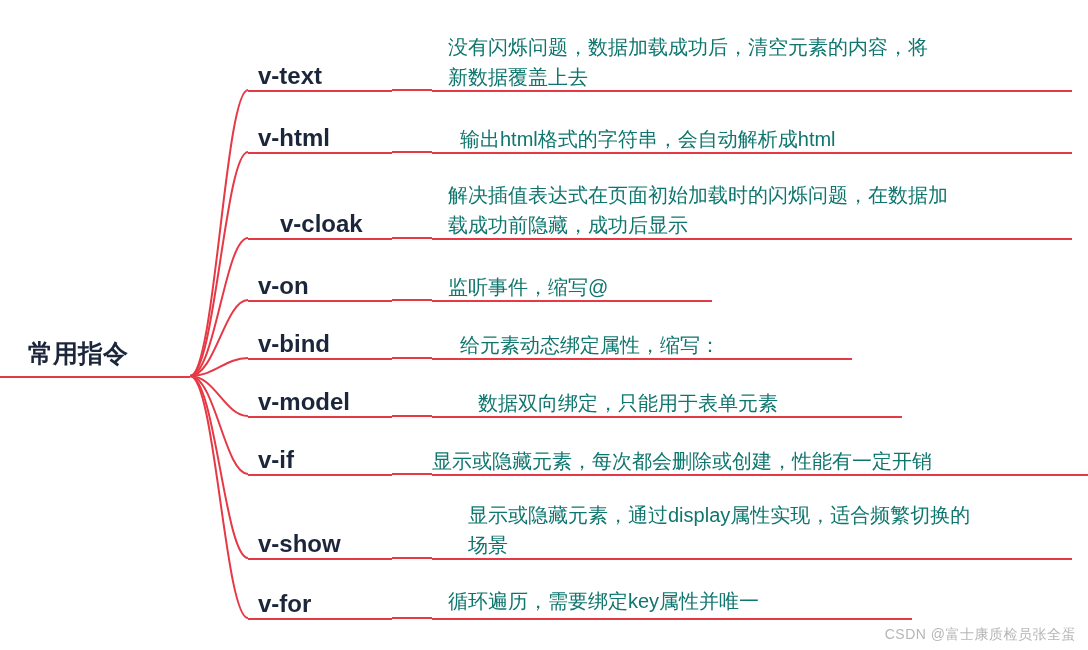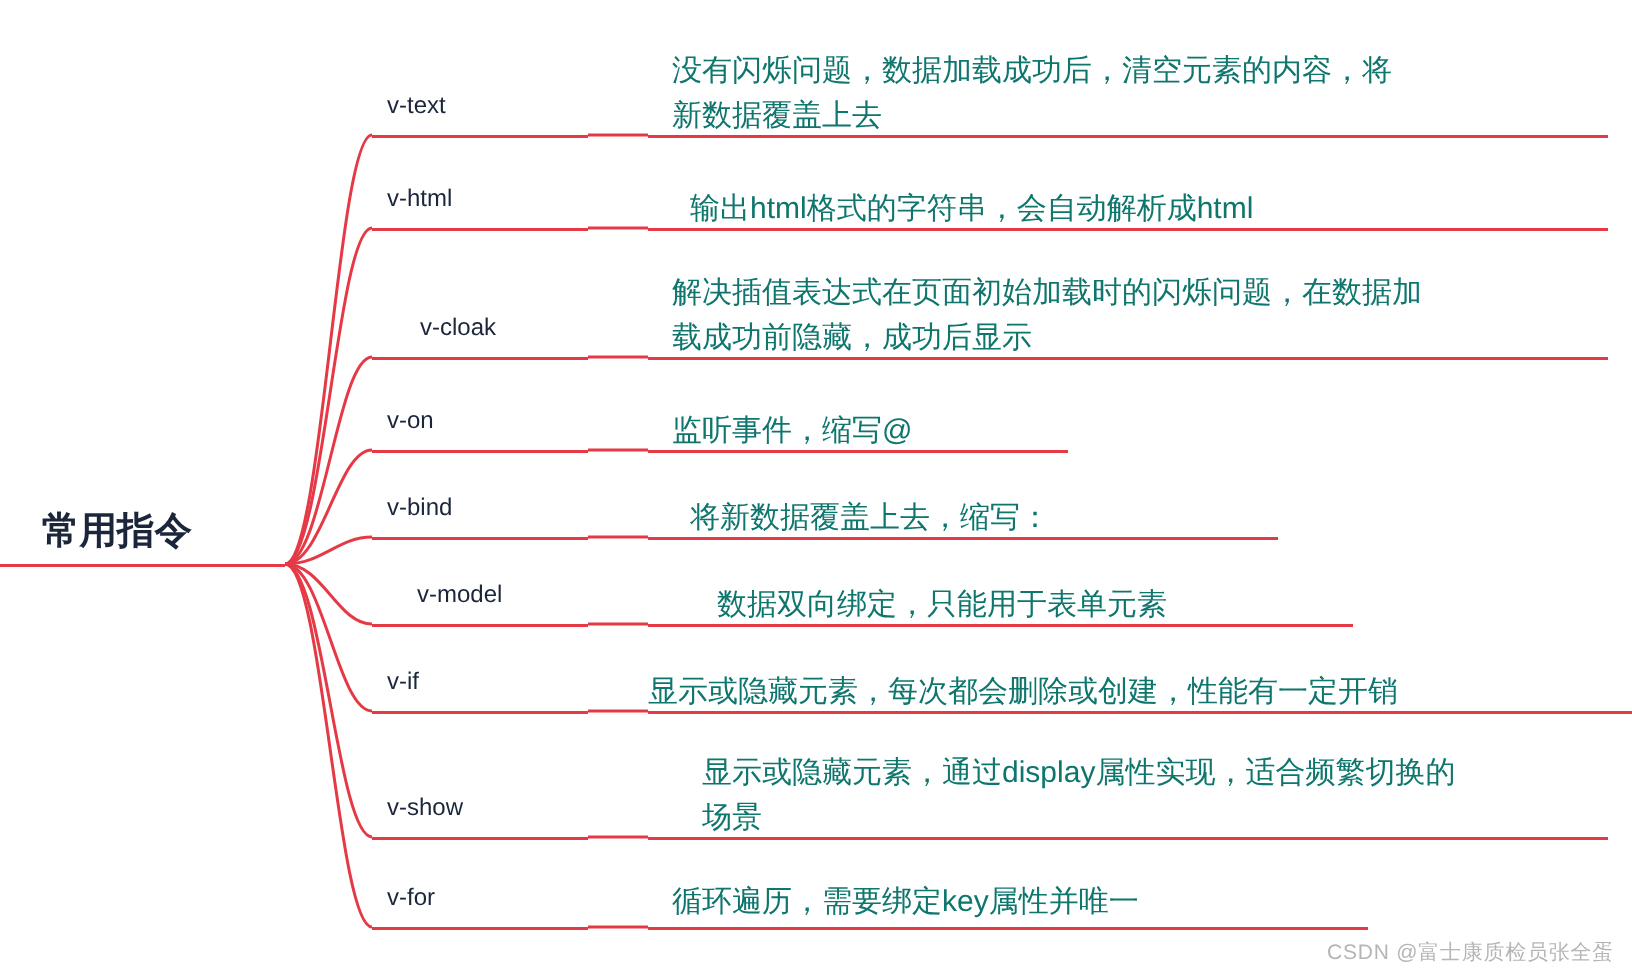--- a/index.html
+++ b/index.html
@@ -29,23 +29,23 @@
   }
   svg.connectors {
     position: absolute;
     left: 0;
     top: 0;
     width: 1088px;
     height: 650px;
     pointer-events: none;
   }
   .branch-label {
-    font-size: 16px;
+    font-size: 24px;
     color: #1b263b;
-    font-weight: 400;
+    font-weight: 700;
     white-space: nowrap;
   }
   .branch-desc {
     font-size: 20px;
     color: #0f766e;
     font-weight: 400;
     line-height: 1.5;
   }
   .watermark {
     position: absolute;
@@ -129,25 +129,25 @@
 <div class="desc-box" style="left:448px; top:272px;">
   <span class="branch-desc">监听事件，缩写@</span>
 </div>
 <div class="underline" style="left:432px; top:300px; width:280px;"></div>
 
 <div class="label-box" style="left:258px; top:330px;">
   <span class="branch-label">v-bind</span>
 </div>
 <div class="underline" style="left:248px; top:358px; width:144px;"></div>
 <div class="desc-box" style="left:460px; top:330px;">
-  <span class="branch-desc">将新数据覆盖上去，缩写：</span>
+  <span class="branch-desc">给元素动态绑定属性，缩写：</span>
 </div>
 <div class="underline" style="left:432px; top:358px; width:420px;"></div>
 
-<div class="label-box" style="left:258px; top:388px;margin-left:20px;">
+<div class="label-box" style="left:258px; top:388px;">
   <span class="branch-label">v-model</span>
 </div>
 <div class="underline" style="left:248px; top:416px; width:144px;"></div>
 <div class="desc-box" style="left:478px; top:388px;">
   <span class="branch-desc">数据双向绑定，只能用于表单元素</span>
 </div>
 <div class="underline" style="left:432px; top:416px; width:470px;"></div>
 
 <div class="label-box" style="left:258px; top:446px;">
   <span class="branch-label">v-if</span>

